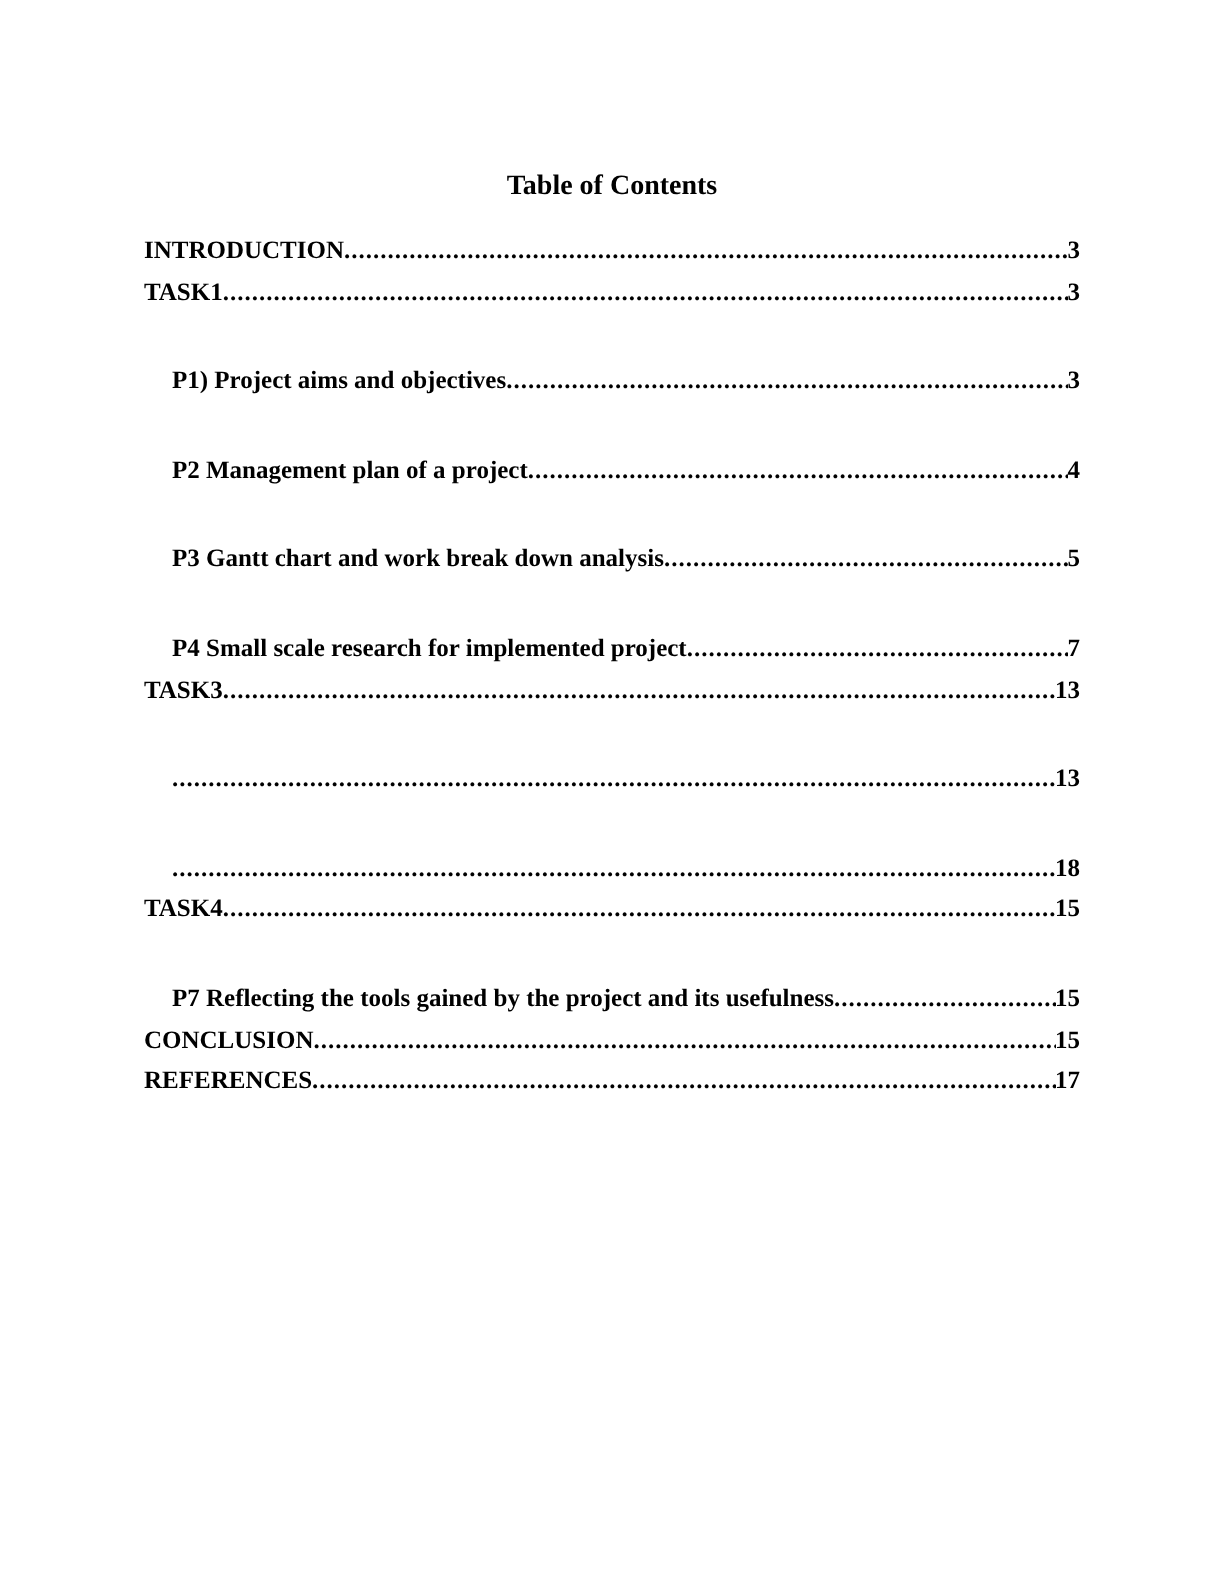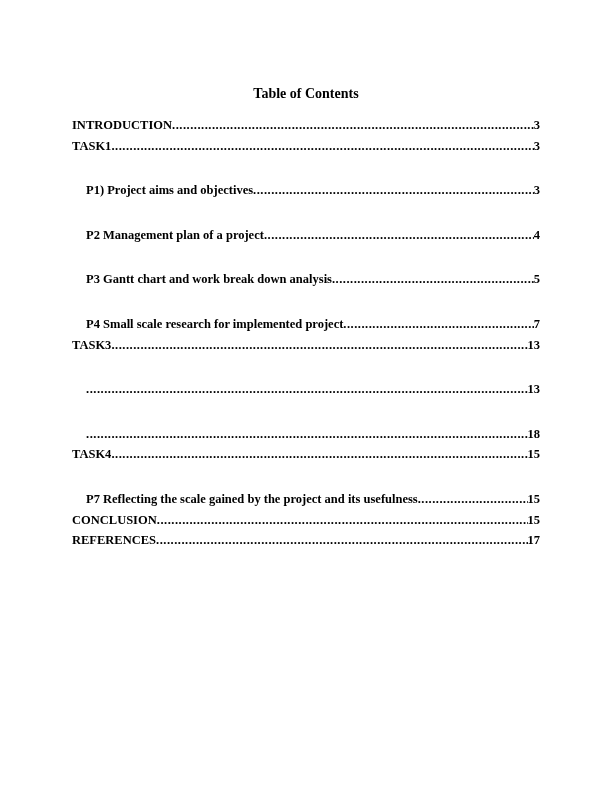--- a/index.html
+++ b/index.html
@@ -120,21 +120,21 @@
     <span class="toc-page">18</span>
   </div>
 
   <div class="toc-row level-0">
     <span class="toc-label">TASK4</span>
     <span class="toc-dots"></span>
     <span class="toc-page">15</span>
   </div>
 
   <div class="toc-row level-1">
-    <span class="toc-label">P7 Reflecting the scale gained by the project and its usefulness</span>
+    <span class="toc-label">P7 Reflecting the tools gained by the project and its usefulness</span>
     <span class="toc-dots"></span>
     <span class="toc-page">15</span>
   </div>
 
   <div class="toc-row level-0">
     <span class="toc-label">CONCLUSION</span>
     <span class="toc-dots"></span>
     <span class="toc-page">15</span>
   </div>
 

